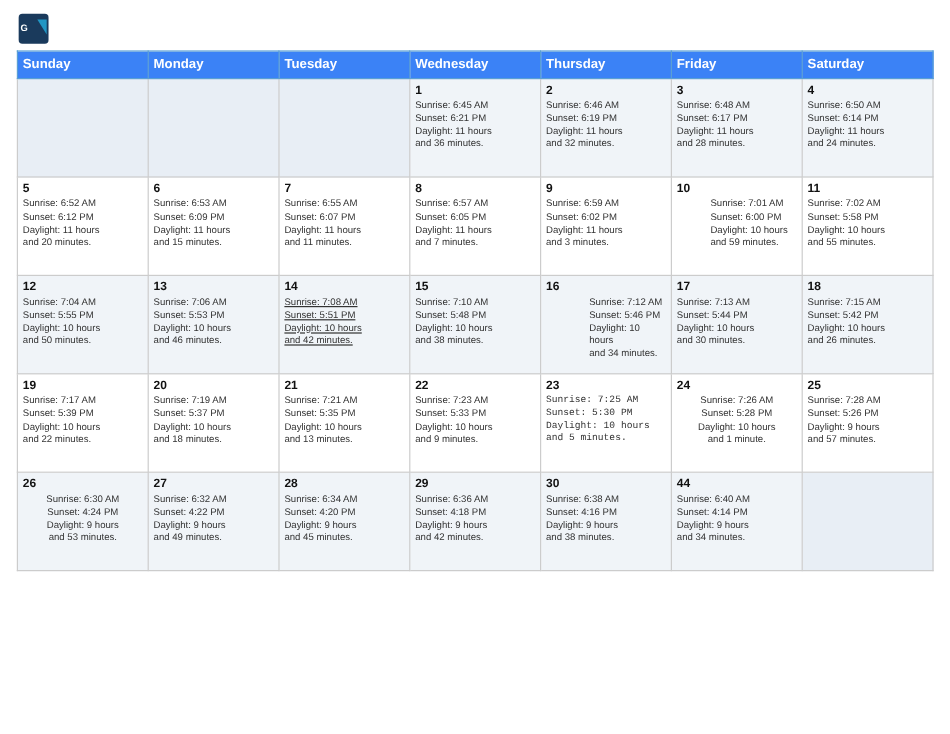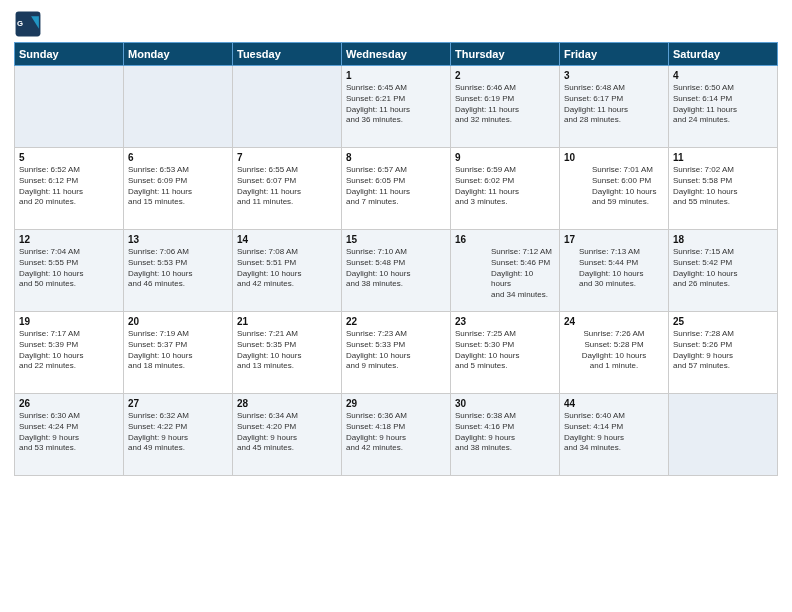--- a/index.html
+++ b/index.html
@@ -40,21 +40,21 @@
     .location {
       font-size: 13px;
       color: #444;
     }
     table {
       width: 100%;
       border-collapse: collapse;
       table-layout: fixed;
     }
     thead tr th {
-      background: #0c4a6e;
+      background: #3b82f6;
       color: #fff;
       font-size: 11px;
       font-weight: bold;
       padding: 5px 4px;
       text-align: left;
       border: 1px solid #5a9fd4;
     }
     tbody tr td {
       border: 1px solid #ccc;
       vertical-align: top;
@@ -214,42 +214,42 @@
           </td>
           <td>
             <div class="day-num">13</div>
             <div class="day-info" style="white-space: pre-line;">Sunrise: 7:06 AM
 Sunset: 5:53 PM
 Daylight: 10 hours
 and 46 minutes.</div>
           </td>
           <td>
             <div class="day-num">14</div>
-            <div class="day-info" style="white-space: pre-line;">Sunrise: 7:08 AM
+            <div class="day-info" style="white-space: pre-line; text-decoration: underline;">Sunrise: 7:08 AM
 Sunset: 5:51 PM
 Daylight: 10 hours
 and 42 minutes.</div>
           </td>
           <td>
             <div class="day-num">15</div>
             <div class="day-info" style="white-space: pre-line;">Sunrise: 7:10 AM
 Sunset: 5:48 PM
 Daylight: 10 hours
 and 38 minutes.</div>
           </td>
           <td>
             <div class="day-num">16</div>
             <div class="day-info" style="white-space: pre-line; margin-left: 36px;">Sunrise: 7:12 AM
 Sunset: 5:46 PM
 Daylight: 10 hours
 and 34 minutes.</div>
           </td>
           <td>
             <div class="day-num">17</div>
-            <div class="day-info" style="white-space: pre-line; margin-left: 15px;">Sunrise: 7:13 AM
+            <div class="day-info" style="white-space: pre-line;">Sunrise: 7:13 AM
 Sunset: 5:44 PM
 Daylight: 10 hours
 and 30 minutes.</div>
           </td>
           <td>
             <div class="day-num">18</div>
             <div class="day-info" style="white-space: pre-line;">Sunrise: 7:15 AM
 Sunset: 5:42 PM
 Daylight: 10 hours
 and 26 minutes.</div>
@@ -279,21 +279,21 @@
           </td>
           <td>
             <div class="day-num">22</div>
             <div class="day-info" style="white-space: pre-line;">Sunrise: 7:23 AM
 Sunset: 5:33 PM
 Daylight: 10 hours
 and 9 minutes.</div>
           </td>
           <td>
             <div class="day-num">23</div>
-            <div class="day-info" style="white-space: pre-line;">Sunrise: 7:25 AM
+            <div class="day-info" style="white-space: pre-line; font-family: Liberation Mono, monospace;">Sunrise: 7:25 AM
 Sunset: 5:30 PM
 Daylight: 10 hours
 and 5 minutes.</div>
           </td>
           <td>
             <div class="day-num">24</div>
             <div class="day-info" style="white-space: pre-line; text-align: center;">Sunrise: 7:26 AM
 Sunset: 5:28 PM
 Daylight: 10 hours
 and 1 minute.</div>
@@ -302,21 +302,21 @@
             <div class="day-num">25</div>
             <div class="day-info" style="white-space: pre-line;">Sunrise: 7:28 AM
 Sunset: 5:26 PM
 Daylight: 9 hours
 and 57 minutes.</div>
           </td>
         </tr>
         <tr>
           <td>
             <div class="day-num">26</div>
-            <div class="day-info" style="white-space: pre-line;">Sunrise: 6:30 AM
+            <div class="day-info" style="white-space: pre-line; text-align: center;">Sunrise: 6:30 AM
 Sunset: 4:24 PM
 Daylight: 9 hours
 and 53 minutes.</div>
           </td>
           <td>
             <div class="day-num">27</div>
             <div class="day-info" style="white-space: pre-line;">Sunrise: 6:32 AM
 Sunset: 4:22 PM
 Daylight: 9 hours
 and 49 minutes.</div>

